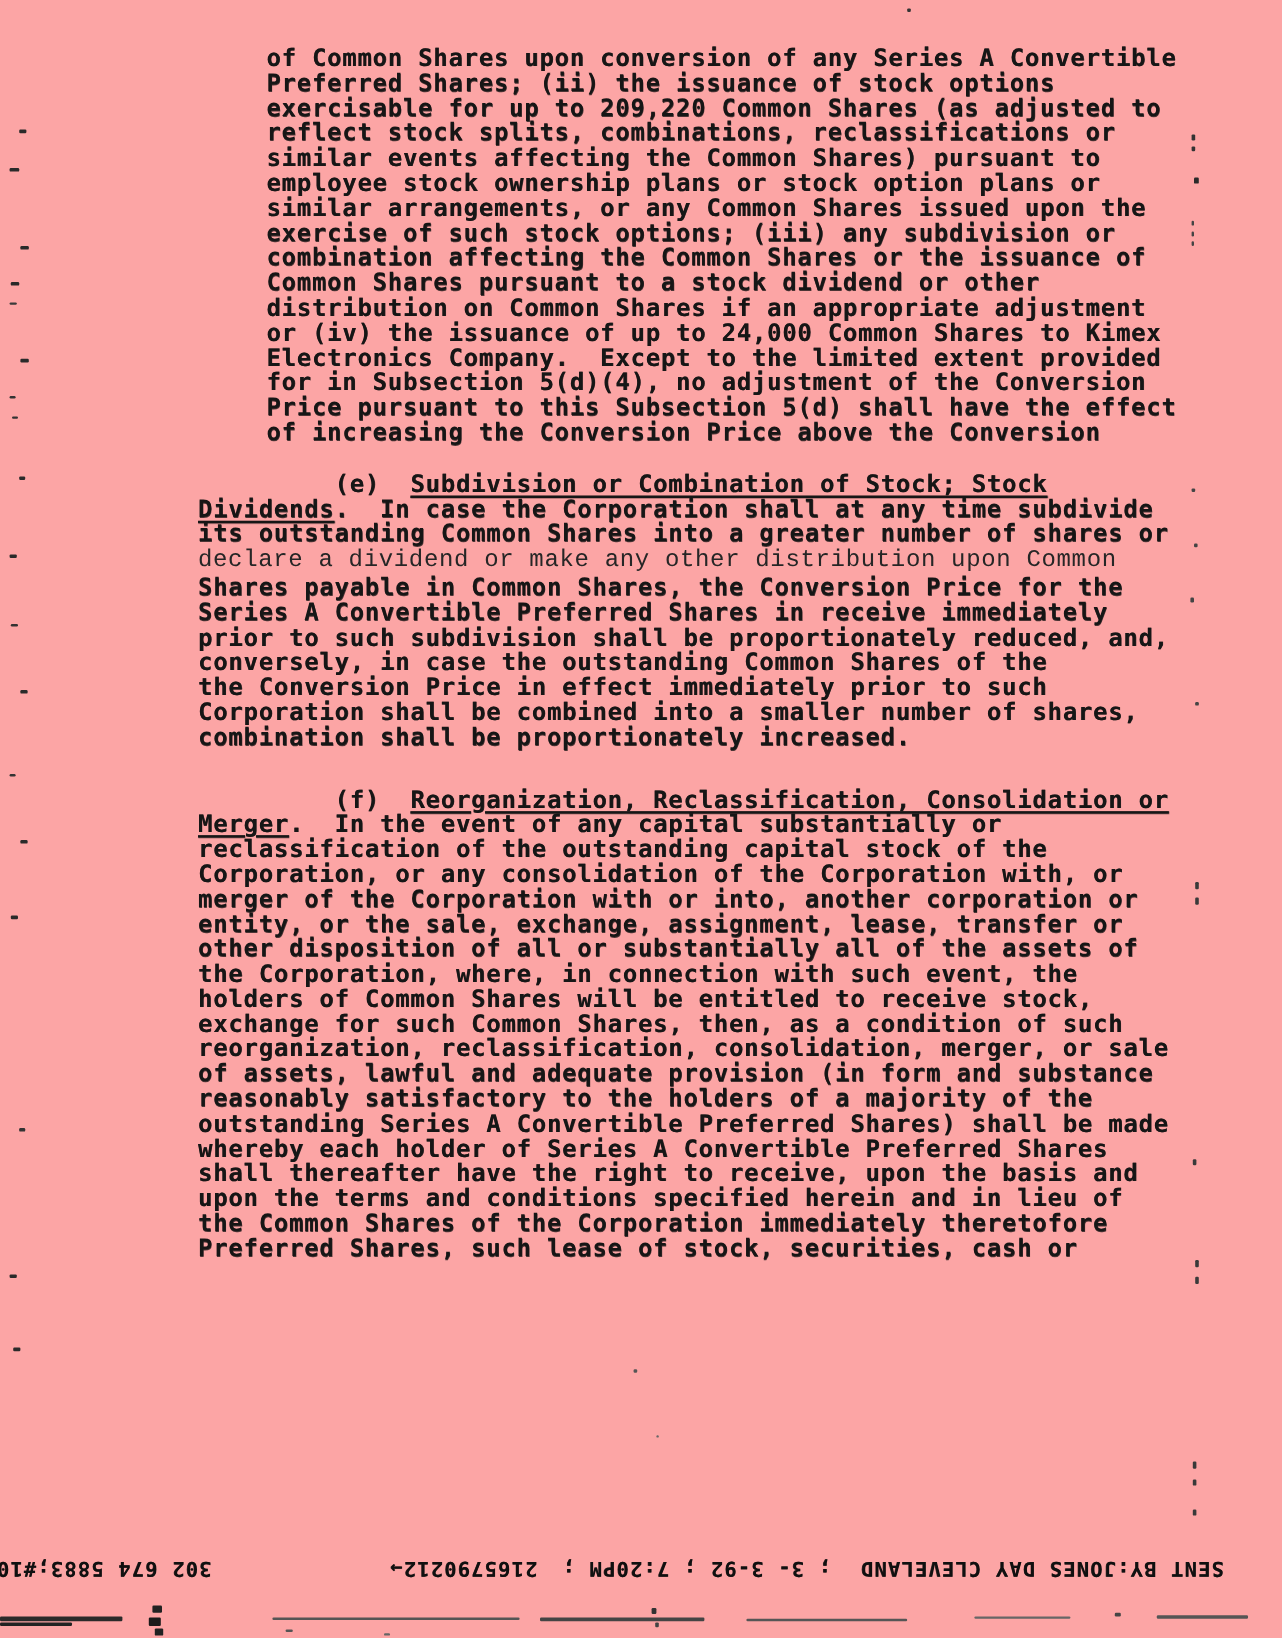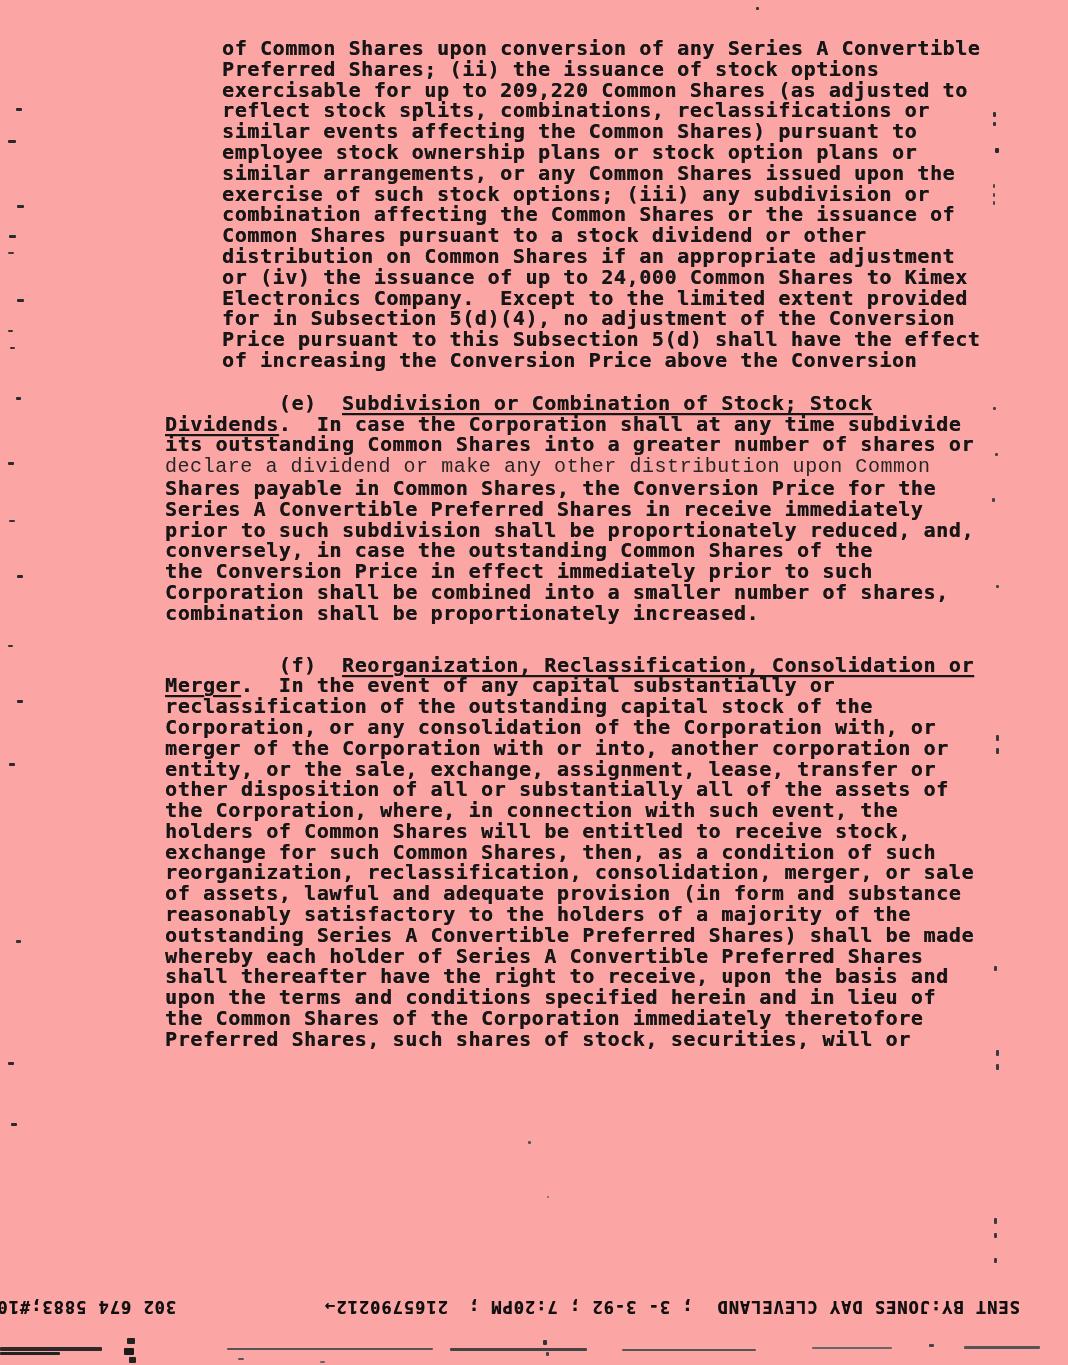--- a/index.html
+++ b/index.html
@@ -95,21 +95,21 @@
         <div class="line"><span>holders of Common Shares will be entitled to receive stock,</span></div>
         <div class="line"><span>exchange for such Common Shares, then, as a condition of such</span></div>
         <div class="line"><span>reorganization, reclassification, consolidation, merger, or sale</span></div>
         <div class="line"><span>of assets, lawful and adequate provision (in form and substance</span></div>
         <div class="line"><span>reasonably satisfactory to the holders of a majority of the</span></div>
         <div class="line"><span>outstanding Series A Convertible Preferred Shares) shall be made</span></div>
         <div class="line"><span>whereby each holder of Series A Convertible Preferred Shares</span></div>
         <div class="line"><span>shall thereafter have the right to receive, upon the basis and</span></div>
         <div class="line"><span>upon the terms and conditions specified herein and in lieu of</span></div>
         <div class="line"><span>the Common Shares of the Corporation immediately theretofore</span></div>
-        <div class="line"><span>Preferred Shares, such shares of stock, securities, will or</span></div>
+        <div class="line"><span>Preferred Shares, such lease of stock, securities, cash or</span></div>
       </div>
     </div>
 
   <div class="fax-footer">
     <span class="seg gap24">SENT BY:JONES DAY CLEVELAND</span>
     <span class="seg gap20">; 3- 3-92 ; 7:20PM ;</span>
     <span class="seg gap150">2165790212→</span>
     <span class="seg">302 674 5883;#10</span>
   </div>
 

